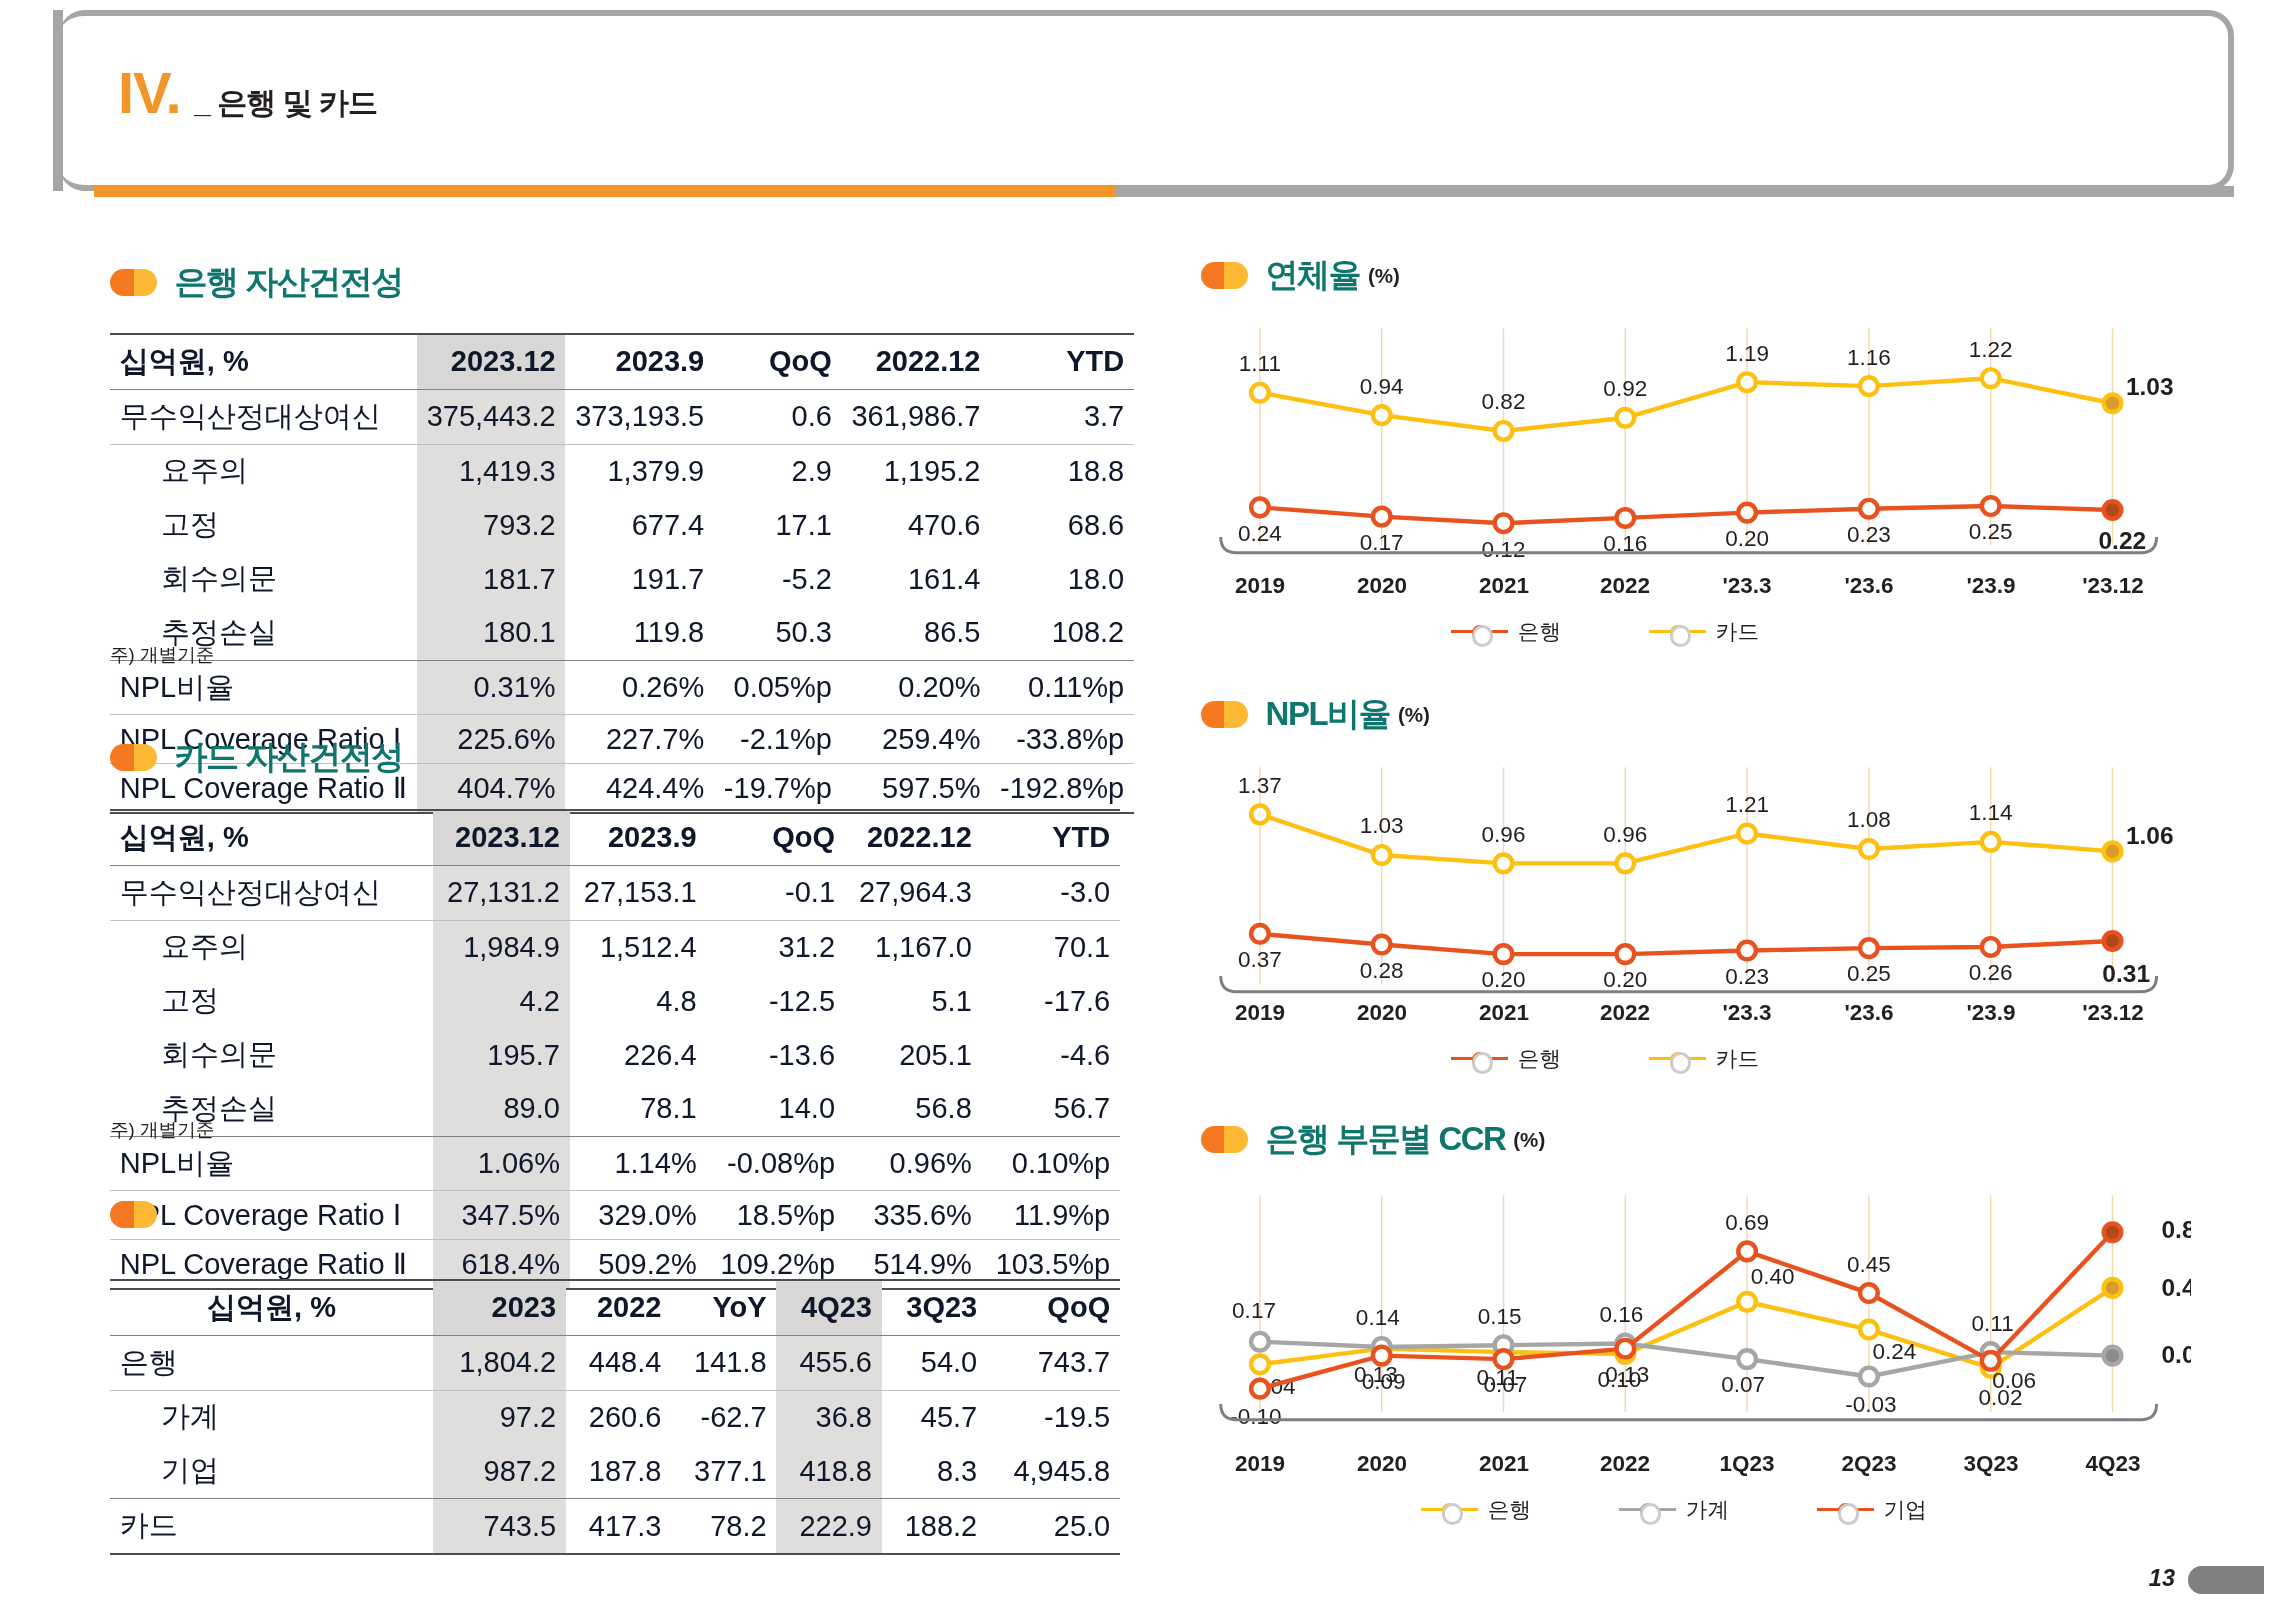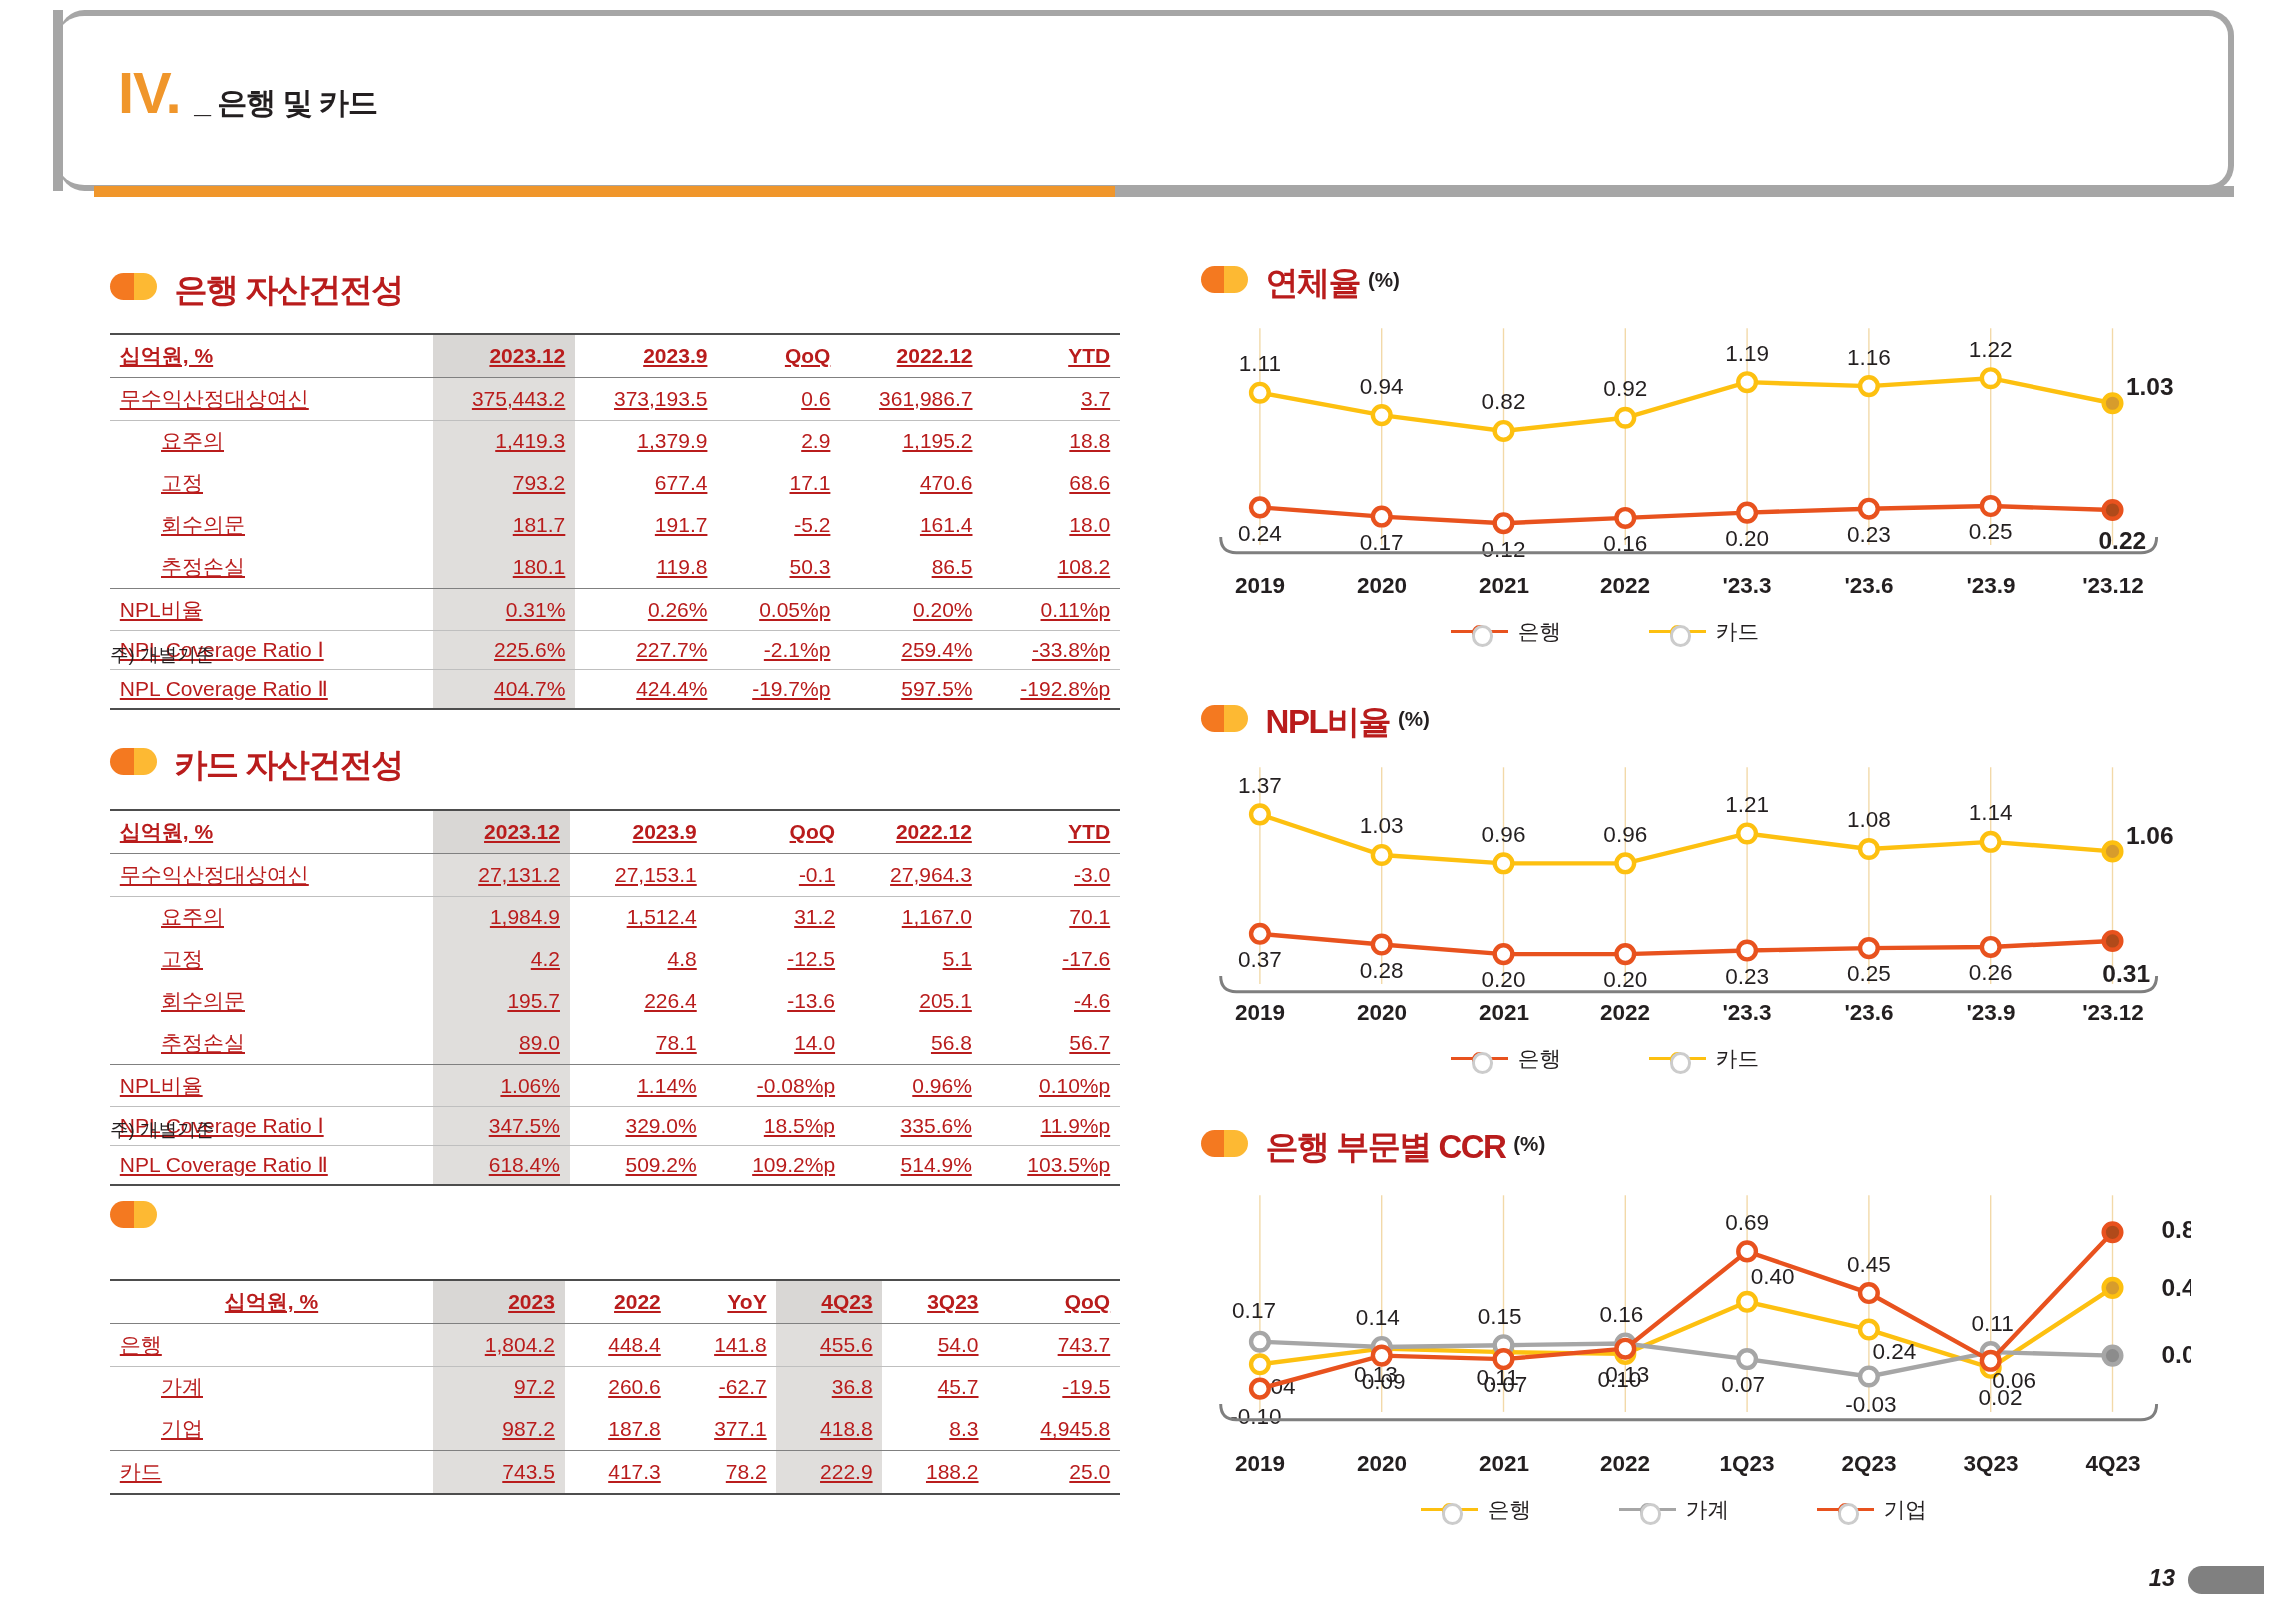--- a/index.html
+++ b/index.html
@@ -32,29 +32,28 @@
     position:absolute; left:1115px; top:186px; width:1119px; height:10.8px;
     background:#a6a6a6;
   }
   
   .sec-head { position:absolute; display:flex; align-items:center; }
   .pill {
     width:47px; height:26.5px; border-radius:13.7px;
     background: linear-gradient(to right, #f47920 0 50%, #fdb933 50% 100%);
     margin-right:17.6px; flex:none;
   }
-  .sec-title { font-size:33px; font-weight:bold; color:#b91c1c; letter-spacing:-1.5px;margin-top:8px; }
+  .sec-title { font-size:33px; font-weight:bold; color:#0f766e; letter-spacing:-1.5px; }
   .sec-unit { font-size:20.6px; font-weight:bold; color:#231f20; margin-left:7.8px; }
   
   table.fin {
     position:absolute;
     border-collapse:collapse;
-    font-size:21px;
-    color:#b91c1c;
-    text-decoration:underline;
+    font-size:29px;
+    color:#0f172a;
   }
   table.fin td, table.fin th {
     padding:6.9px 9.8px;
     text-align:right;
     font-weight:normal;
     white-space:nowrap;
   }
   table.fin th { font-weight:bold; }
   table.fin .lbl { text-align:left; }
   table.fin .indent { padding-left:51px; }

